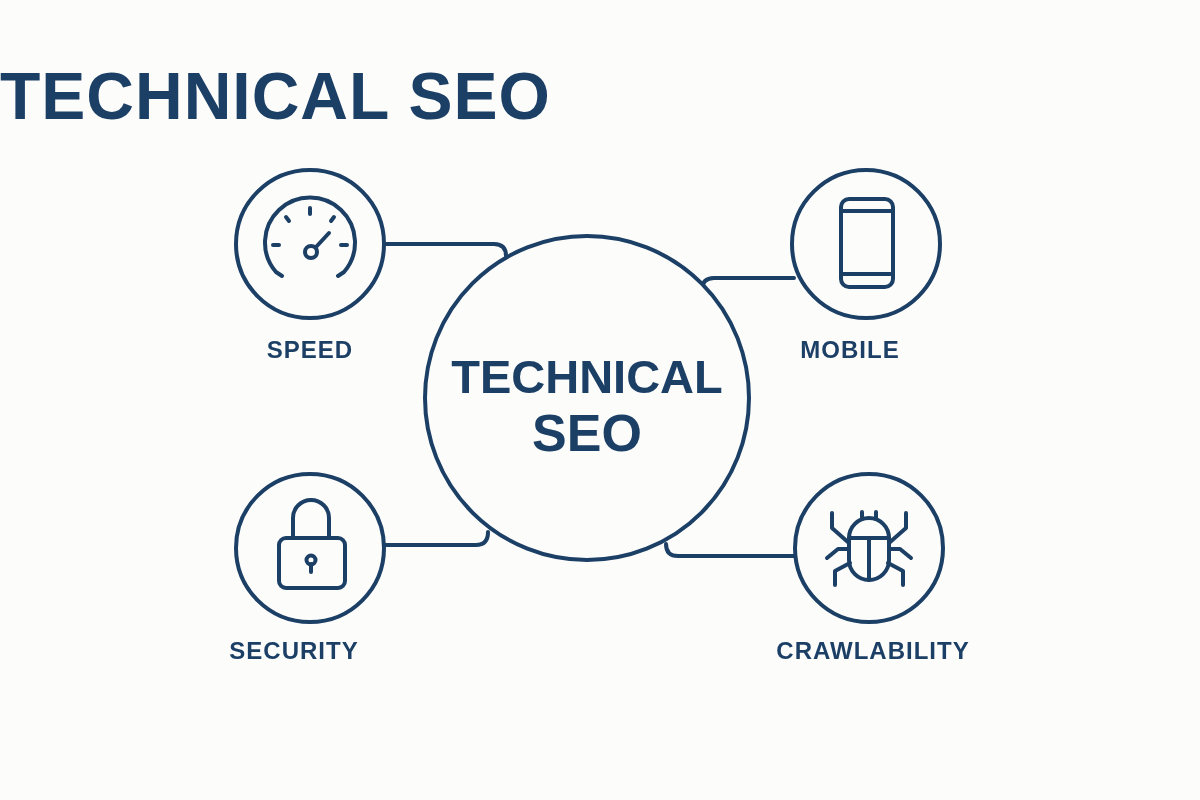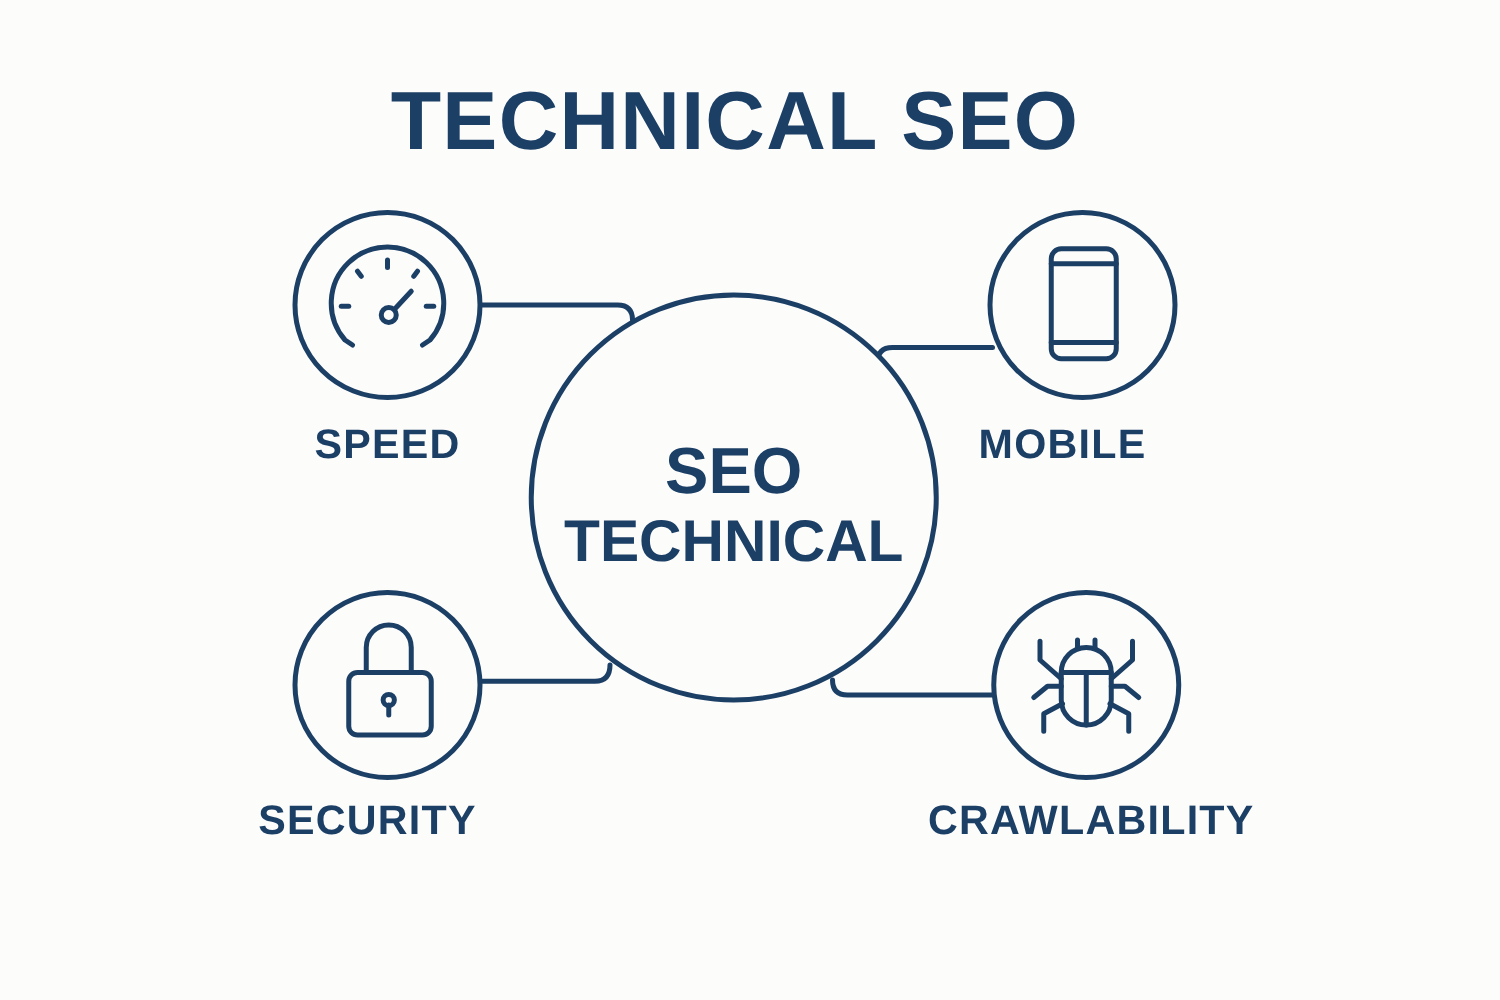--- a/index.html
+++ b/index.html
@@ -6,27 +6,27 @@
     body {
       width: 1200px; height: 800px;
       background: #fcfcfb;
       position: relative;
       overflow: hidden;
       font-family: "Liberation Sans", "DejaVu Sans", sans-serif;
     }
     #diagram { position: absolute; left: 0; top: 0; }
     .title {
       position: absolute; left: 0; top: 58px; width: 1176px;
-      text-align: center;
+      text-align: left;
       font-weight: bold; font-size: 66px; letter-spacing: 1px;
       color: #1c3f66;
     }
     .label {
       position: absolute; width: 300px; text-align: center;
-      font-weight: bold; font-size: 33px; letter-spacing: 1px;
+      font-weight: bold; font-size: 24px; letter-spacing: 1px;
       color: #1c3f66;
     }
     .center-text {
       position: absolute; width: 360px; text-align: center;
       font-weight: bold; font-size: 47px; line-height: 56px;
       color: #1c3f66;
     }
   </style>
 </head>
 <body>
@@ -89,20 +89,20 @@
       <polyline points="906,513 906,528 889,543"></polyline>
       <polyline points="827,558 838,549 849,549"></polyline>
       <polyline points="911,558 900,549 889,549"></polyline>
       <polyline points="835,585 835,571 850,563"></polyline>
       <polyline points="903,585 903,571 888,563"></polyline>
     </g>
   </g>
 </svg>
 
 <div class="center-text" style="left:407px; top:349px;">
+  <div>TECHNICAL</div>
   <div style="font-size:52px;">SEO</div>
-  <div>TECHNICAL</div>
 </div>
 
 <div class="label" style="left:160px; top:336px;">SPEED</div>
 <div class="label" style="left:700px; top:336px;">MOBILE</div>
 <div class="label" style="left:144px; top:637px;">SECURITY</div>
 <div class="label" style="left:723px; top:637px;">CRAWLABILITY</div>
 
 </body></html>

